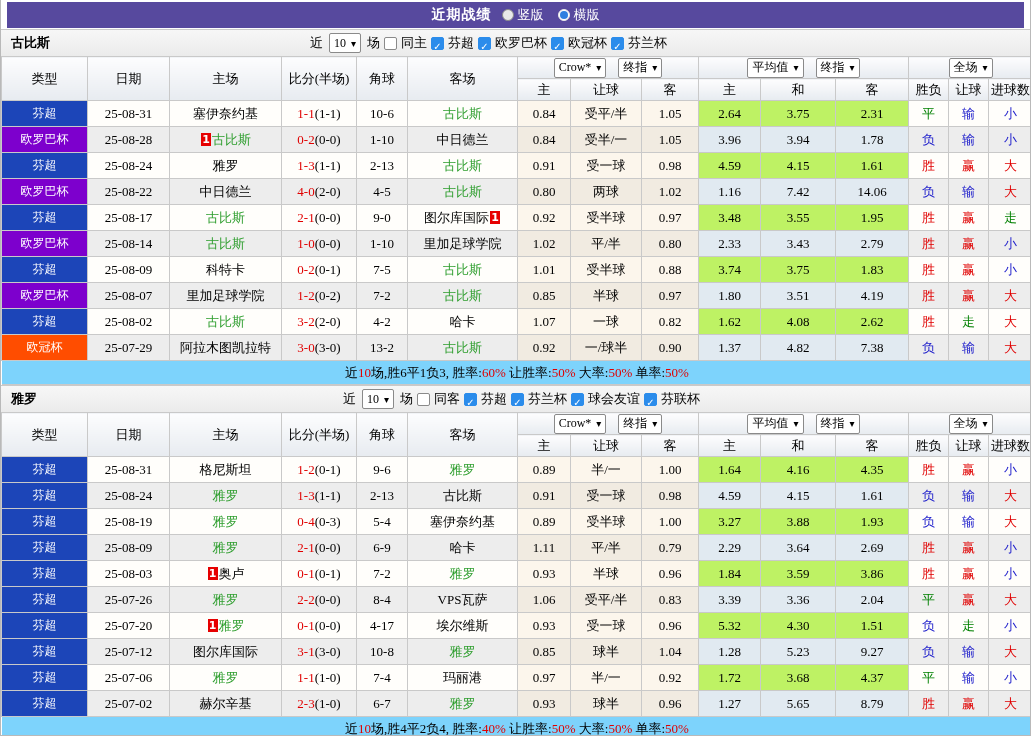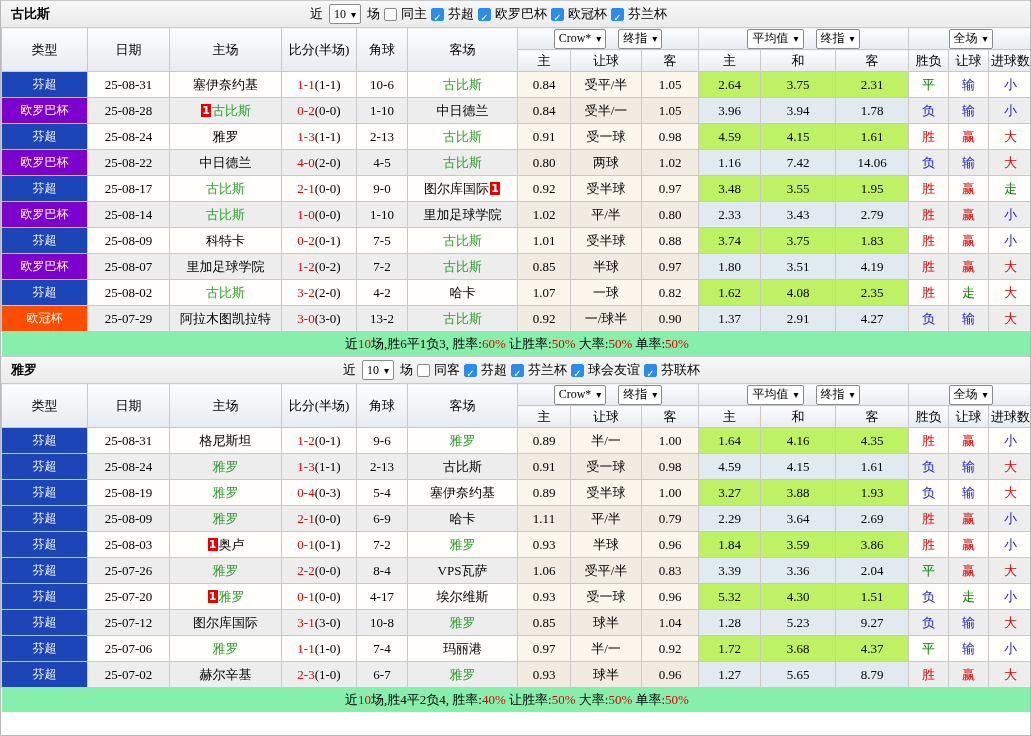--- a/index.html
+++ b/index.html
@@ -37,27 +37,40 @@
   td.avgc{background:#bef264;}
   tr.even td.avgc{background:#e1eaf1;}
   td.league{padding:0;}
   .badge{width:100%;height:100%;display:flex;align-items:center;justify-content:center;color:#fff;font-size:12px;}
   .lc-fc{background:var(--fc);} .lc-el{background:var(--el);} .lc-cl{background:var(--cl);}
   .ft{color:var(--red);} .half{color:#000;}
   .tg{color:var(--tg);}
   .card{display:inline-block;background:#e60000;color:#fff;width:10px;height:13px;line-height:13px;font-size:11px;font-weight:bold;vertical-align:1px;margin:0 1px;font-family:"DejaVu Sans",sans-serif;}
   td.res{font-size:13px;}
   .c-r{color:var(--red);} .c-g{color:var(--green);} .c-b{color:var(--blue);}
-  tfoot td{height:23px;border-left:none;border-right:none;background:#86efac;font-size:13px;}
+  tfoot td{height:23px;border-left:none;border-right:none;background:#7dd3fc;font-size:13px;}
   .seg-red{color:var(--red);}
 </style>
 </head>
 <body>
 
 <div class="page">
+  <div class="topbar">
+    <span class="title">近期战绩</span>
+    <span id="radio-mount" style="display: inline-flex; gap: 14px;">
+        <label class="radio-item">
+          <span class="radio"></span>
+          <span class="radio-label">竖版</span>
+        </label>
+        <label class="radio-item">
+          <span class="radio checked"></span>
+          <span class="radio-label">横版</span>
+        </label>
+      </span>
+  </div>
   <div id="sections-mount">
       <div class="section sec-0">
         <div class="sec-head">
           <span class="team">古比斯</span>
           <div class="filters">
             <span class="flbl">近</span>
             <span class="sel">
               <span class="sel-label">10</span>
               <span class="chev"></span>
             </span>
@@ -305,40 +318,40 @@
               <td class="base date">25-08-02</td>
               <td class="base teamcell"><span class="tg">古比斯</span></td>
               <td class="base score"><span class="ft">3-2</span><span class="half">(2-0)</span></td>
               <td class="base corner">4-2</td>
               <td class="base teamcell"><span class="tn">哈卡</span></td>
               <td class="crown">1.07</td>
               <td class="crown">一球</td>
               <td class="crown">0.82</td>
               <td class="avgc">1.62</td>
               <td class="avgc">4.08</td>
-              <td class="avgc">2.35</td>
+              <td class="avgc">2.62</td>
               <td class="base res c-r">胜</td>
               <td class="base res c-g">走</td>
               <td class="base res c-r">大</td>
             </tr>
             <tr class="even">
               <td class="league">
                 <div class="badge lc-cl">欧冠杯</div>
               </td>
               <td class="base date">25-07-29</td>
               <td class="base teamcell"><span class="tn">阿拉木图凯拉特</span></td>
               <td class="base score"><span class="ft">3-0</span><span class="half">(3-0)</span></td>
               <td class="base corner">13-2</td>
               <td class="base teamcell"><span class="tg">古比斯</span></td>
               <td class="crown">0.92</td>
               <td class="crown">一/球半</td>
               <td class="crown">0.90</td>
               <td class="avgc">1.37</td>
-              <td class="avgc">2.91</td>
-              <td class="avgc">4.27</td>
+              <td class="avgc">4.82</td>
+              <td class="avgc">7.38</td>
               <td class="base res c-b">负</td>
               <td class="base res c-b">输</td>
               <td class="base res c-r">大</td>
             </tr>
           </tbody>
           <tfoot>
             <tr>
               <td class="summary" colspan="15"><span class="seg">近</span><span class="seg-red">10</span><span class="seg">场,胜6平1负3, 胜率:</span><span class="seg-red">60%</span><span class="seg"> 让胜率:</span><span class="seg-red">50%</span><span class="seg"> 大率:</span><span class="seg-red">50%</span><span class="seg"> 单率:</span><span class="seg-red">50%</span></td>
             </tr>
           </tfoot>

